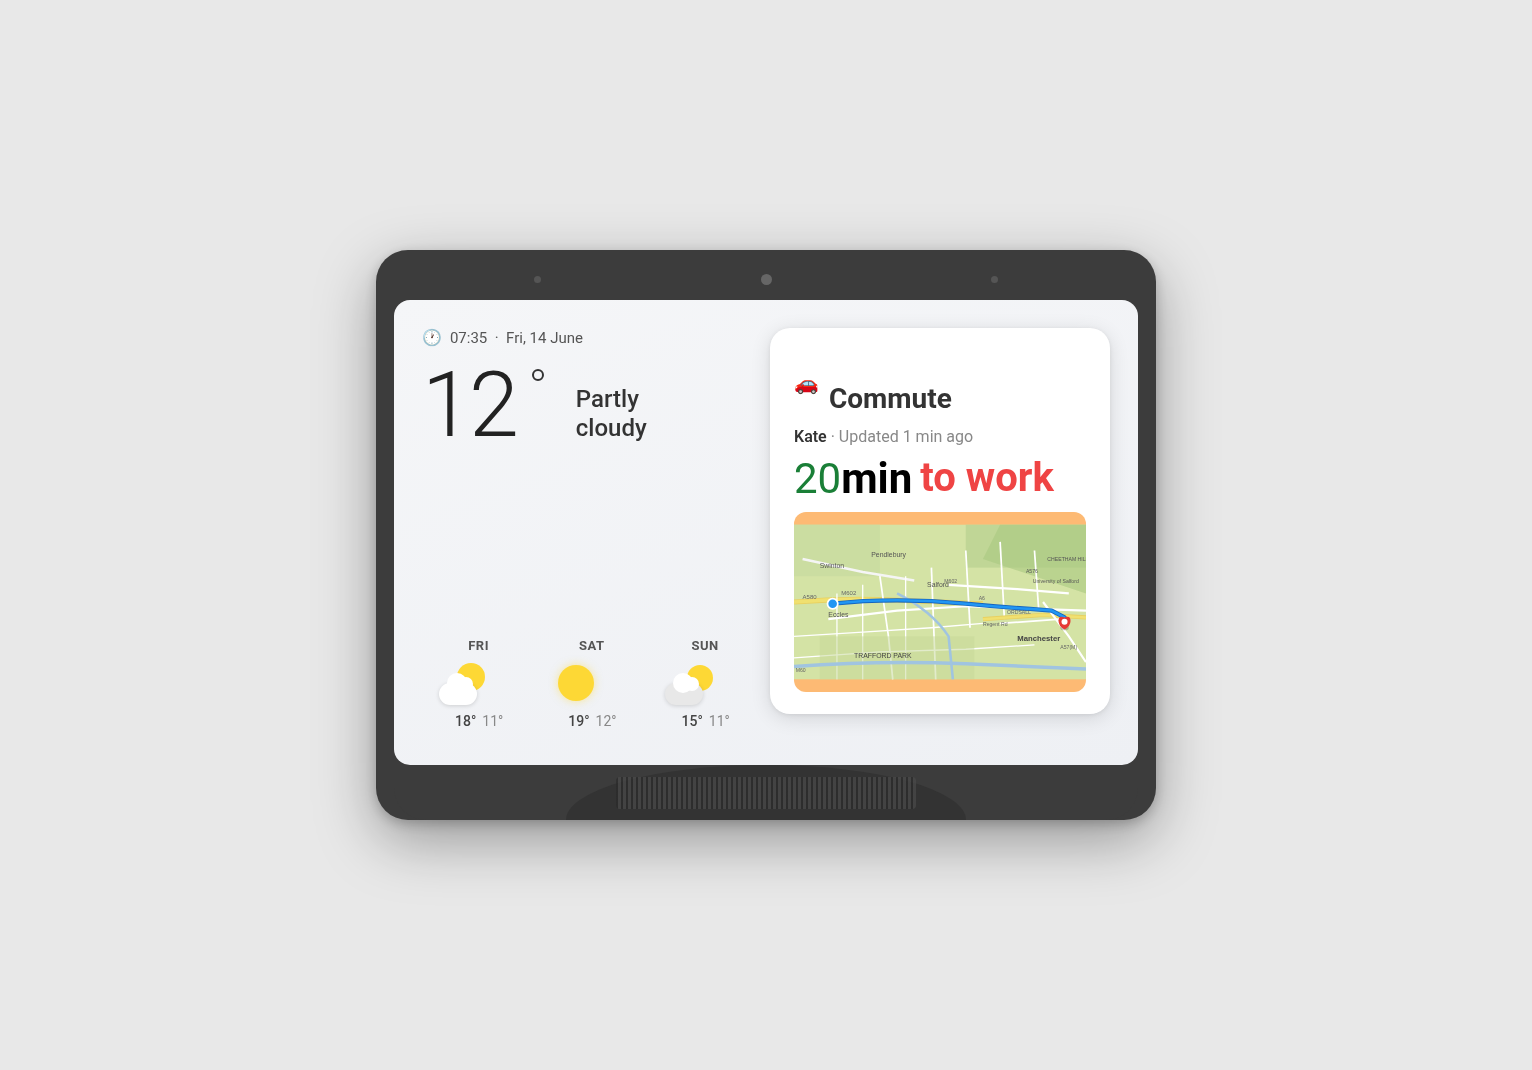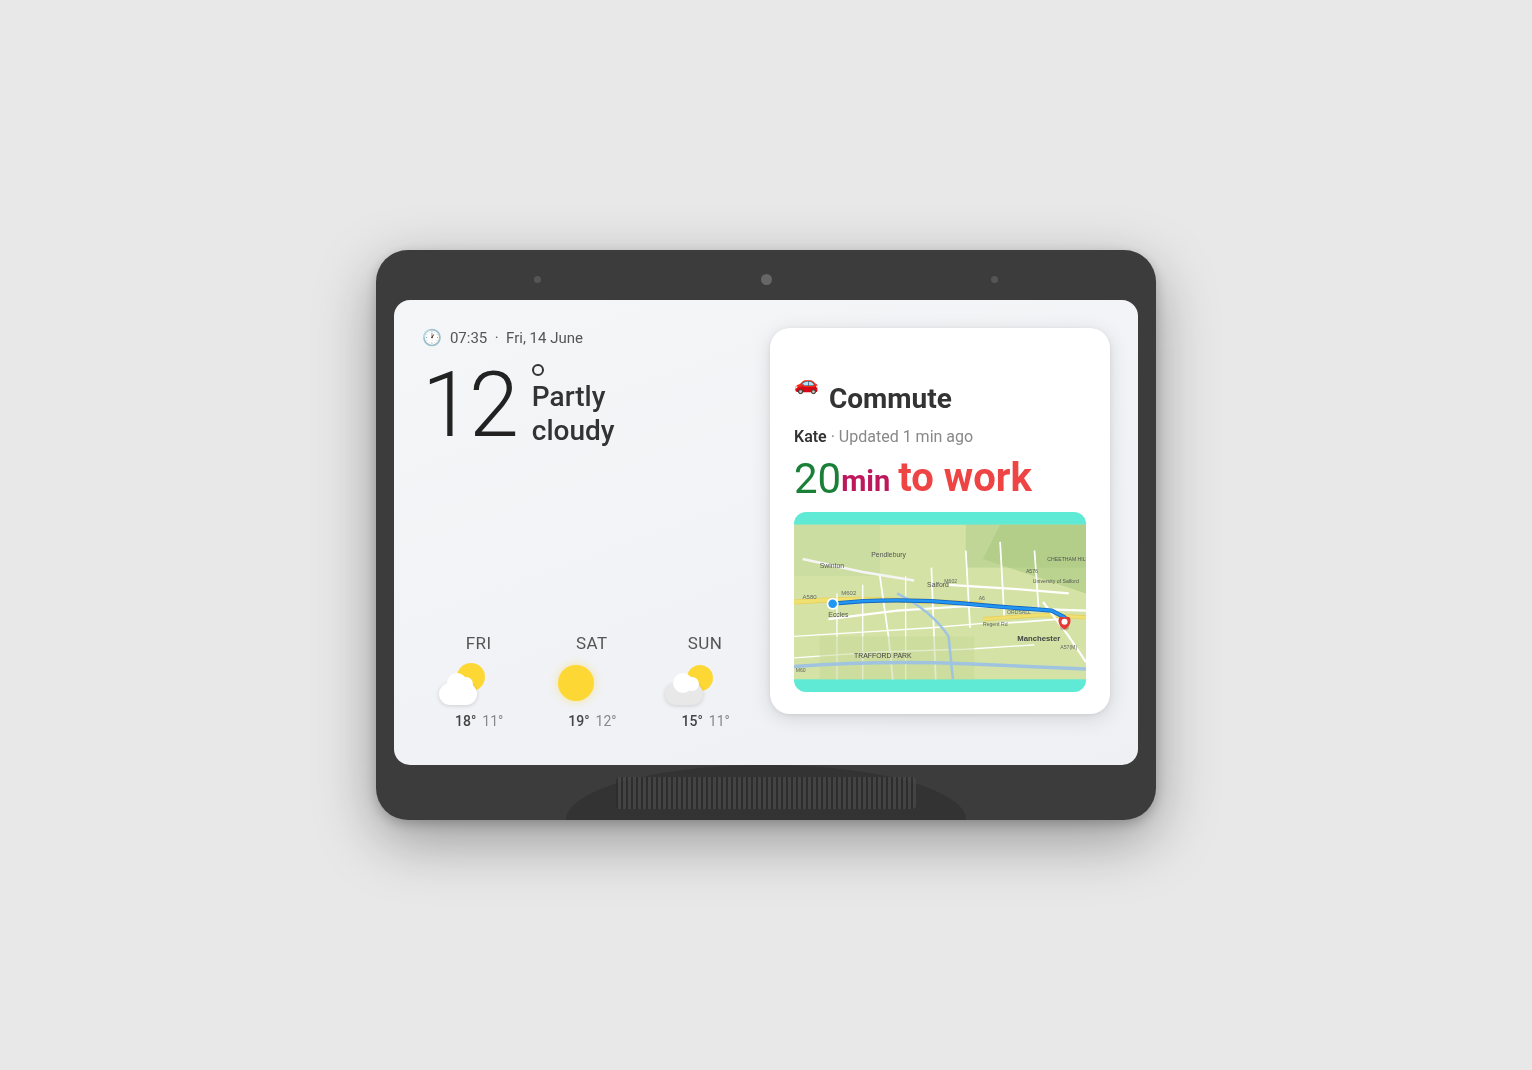--- a/index.html
+++ b/index.html
@@ -109,44 +109,45 @@
 
     .degree-dot {
       width: 12px;
       height: 12px;
       border: 2.5px solid #333;
       border-radius: 50%;
       margin-bottom: 4px;
     }
 
     .condition-text {
-      font-size: 28px;
+      font-size: 24px;
       font-weight: 500;
       color: #333;
       line-height: 1.2;
+      margin-left: 44px;
     }
 
     
     .forecast-row {
       display: flex;
       gap: 32px;
       align-items: flex-end;
       padding-bottom: 8px;
     }
 
     .forecast-day {
       display: flex;
       flex-direction: column;
       align-items: center;
       gap: 6px;
     }
 
     .day-label {
-      font-size: 17px;
-      font-weight: 400;
+      font-size: 13px;
+      font-weight: 700;
       color: #555;
       letter-spacing: 0.5px;
       padding-left: 32px;
     }
 
     .weather-icon-container {
       width: 48px;
       height: 48px;
       position: relative;
     }
@@ -287,39 +288,38 @@
       line-height: 1;
     }
 
     .commute-minutes {
       font-size: 42px;
       font-weight: 400;
       color: #1a7f37;
     }
 
     .commute-min-label {
-      font-size: 29px;
+      font-size: 42px;
       font-weight: 700;
-      color: #be185d;
+      color: #000000;
       margin-right: 8px;
-      margin-top: 9px;
     }
 
     .commute-suffix {
       font-size: 40px;
       font-weight: 700;
       color: #ef4444;
     }
 
     .map-container {
       border-radius: 12px;
       overflow: hidden;
       width: 100%;
       height: 180px;
-      background: #5eead4;
+      background: #fdba74;
       position: relative;
     }
 
     
     .map-svg {
       width: 100%;
       height: 100%;
     }
 
     

